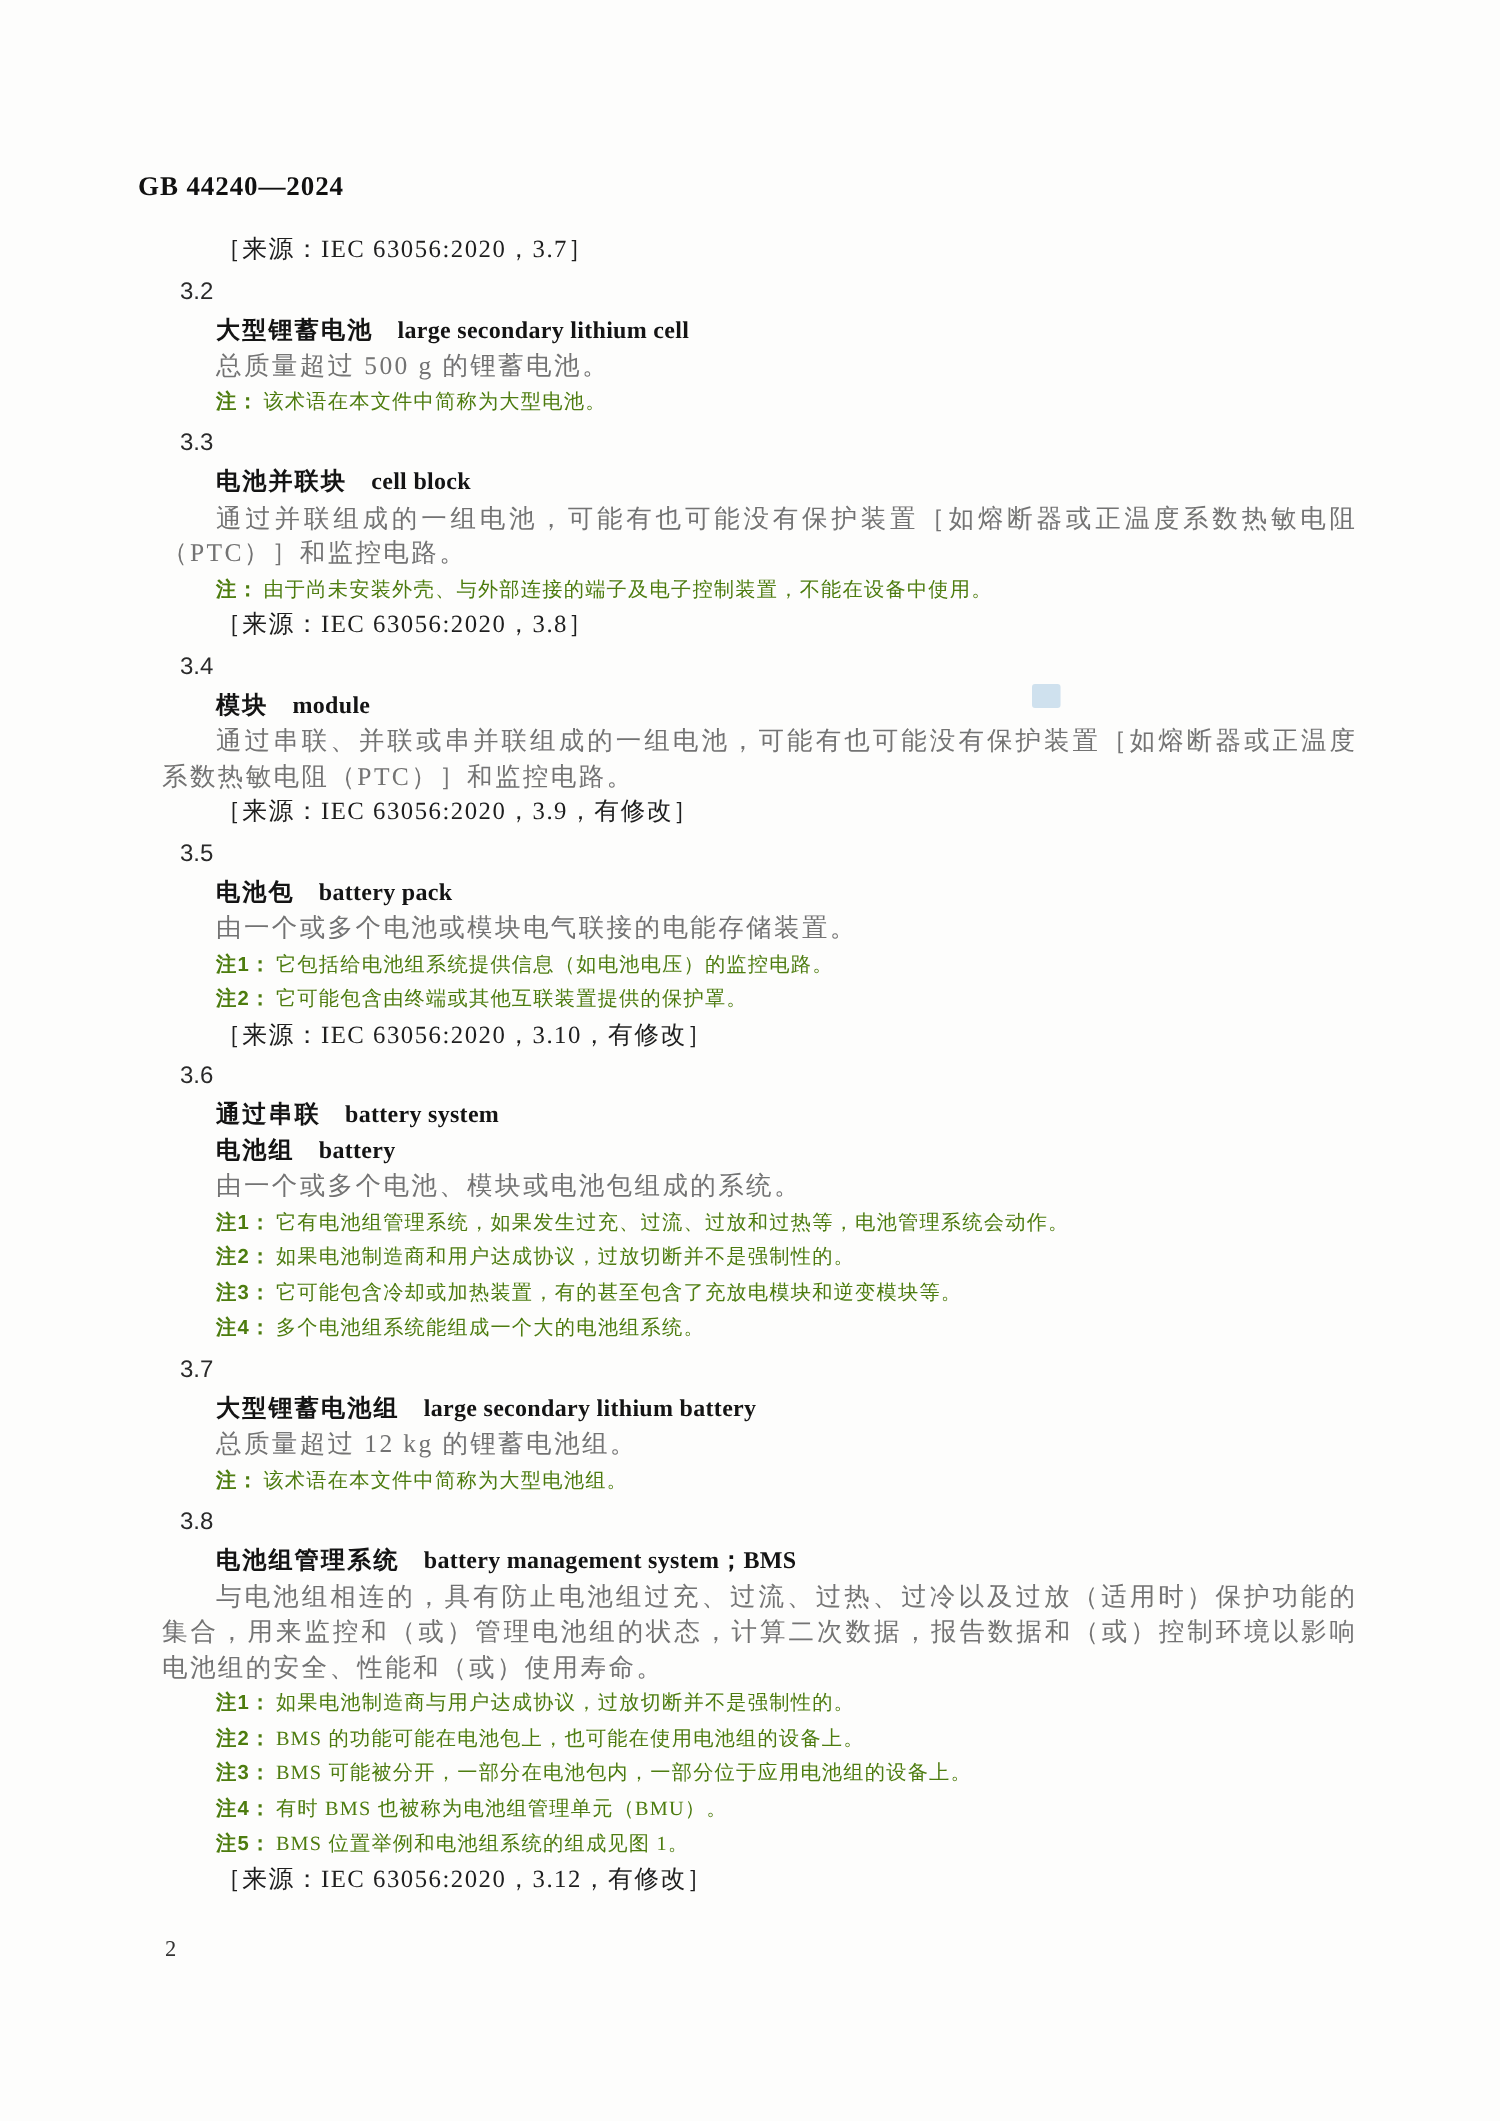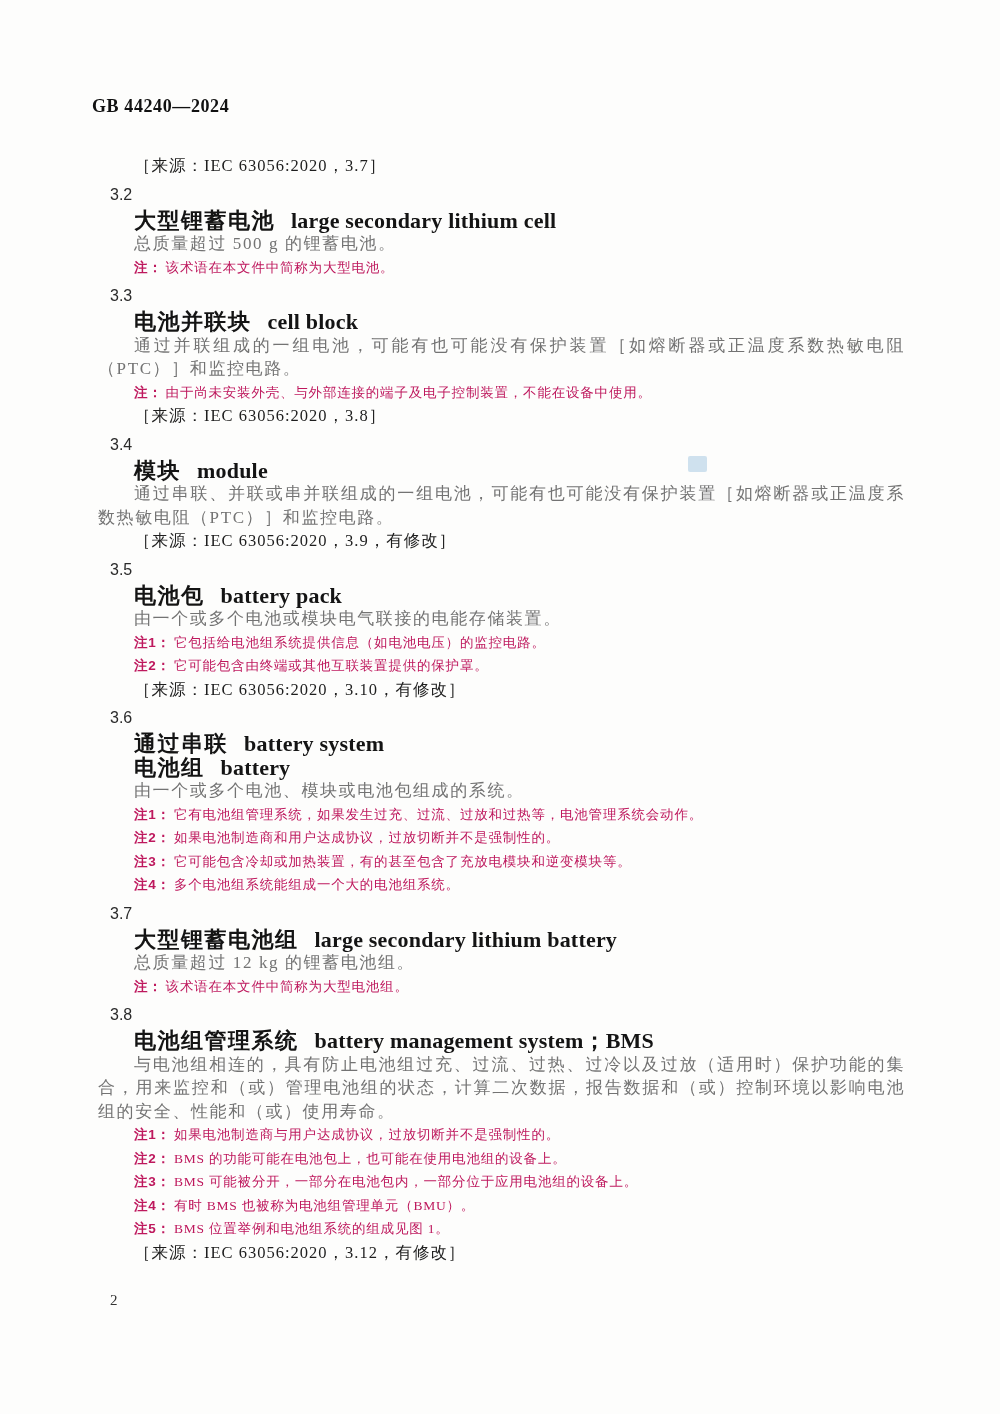--- a/index.html
+++ b/index.html
@@ -13,45 +13,45 @@
     overflow: hidden;
   }
   .page {
     position: absolute;
     inset: 0;
     background: #fdfdfc;
   }
   .doc-header {
     position: absolute;
     left: 92px;
-    top: 96px;
+    top: 114px;
   }
   .doc-code {
     font-weight: bold;
     font-size: 18px;
     letter-spacing: 0.6px;
     color: #111;
   }
   .doc-main {
     position: absolute;
-    left: 98px;
+    left: 108px;
     right: 95px;
     top: 154px;
   }
   .clause {
     font-family: "Liberation Sans", "DejaVu Sans", sans-serif;
     font-size: 16px;
     line-height: 23px;
     margin: 5px 0 3px 12px;
     color: #2a2a2a;
   }
   .term {
     padding-left: 36px;
     line-height: 23.5px;
-    font-size: 22px;
+    font-size: 16px;
     font-weight: bold;
     color: #141414;
   }
   .term-zh {
     font-family: "Liberation Sans", "DejaVu Sans", sans-serif;
     letter-spacing: 1.5px;
   }
   .term-en {
     font-family: "Liberation Serif", "DejaVu Serif", serif;
     margin-left: 16px;
@@ -64,21 +64,21 @@
     font-size: 17px;
     letter-spacing: 1.6px;
     text-align: justify;
     color: #737373;
   }
   .note {
     padding-left: 36px;
     font-size: 13.5px;
     line-height: 23.5px;
     letter-spacing: 0.8px;
-    color: #be185d;
+    color: #4d7c0f;
   }
   .note-label {
     font-family: "Liberation Sans", "DejaVu Sans", sans-serif;
     font-weight: bold;
     margin-right: 3px;
   }
   .source {
     padding-left: 36px;
     font-size: 16.5px;
     line-height: 23.5px;

